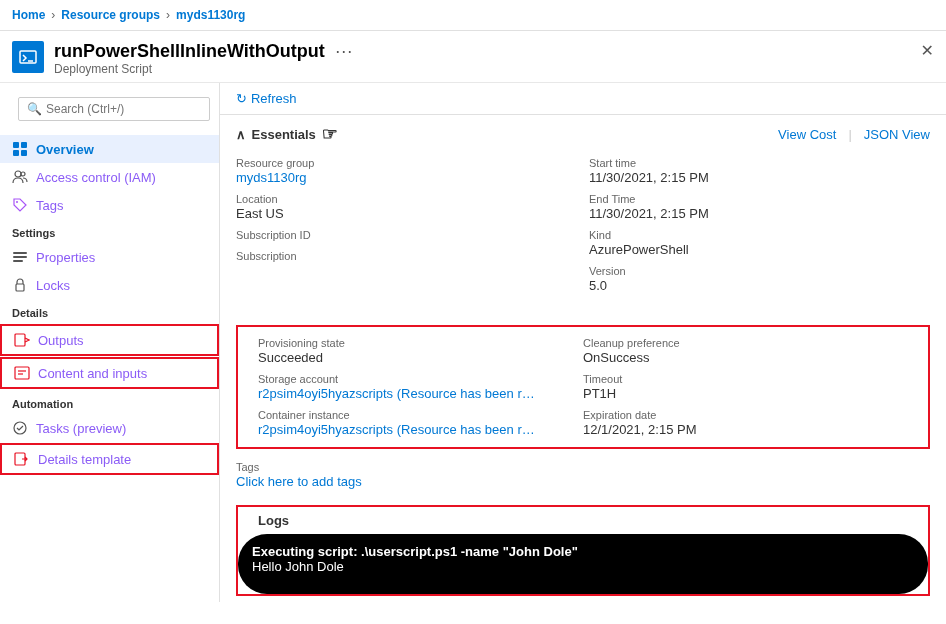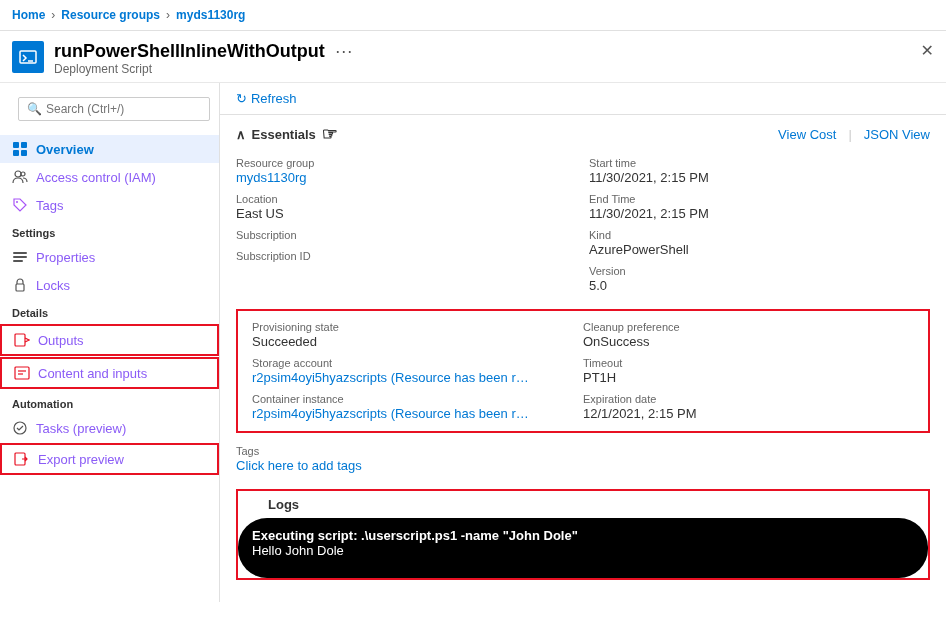--- a/index.html
+++ b/index.html
@@ -58,21 +58,21 @@
     .essentials-item .value { font-size: 13px; color: #333; }
     .essentials-item .value.link { color: #0078d4; cursor: pointer; text-decoration: none; white-space: nowrap; overflow: hidden; text-overflow: ellipsis; max-width: 280px; display: block; }
 
     
     .tags-section { padding: 4px 16px 8px 16px; }
     .tags-section .label { font-size: 11px; color: #666; margin-bottom: 1px; }
     .tags-section .value.link { color: #0078d4; cursor: pointer; font-size: 13px; text-align: center; }
 
     
     .logs-section { margin: 8px 16px; border: 2px solid #e81123; }
-    .logs-header { padding: 6px 10px; font-weight: 600; font-size: 13px; color: #333; background: #fff; margin-left: 20px; }
+    .logs-header { padding: 6px 20px; font-weight: 600; font-size: 13px; color: #333; background: #fff; }
     .logs-body { background: #000; color: #fff; padding: 10px 14px; font-family: 'Courier New', monospace; font-size: 13px; min-height: 60px; border-radius: 29px; }
     .logs-body .cmd { font-weight: bold; }
 
     
     .cursor-hand { display: inline-block; font-size: 18px; }
 
     
     ::-webkit-scrollbar { width: 6px; }
     ::-webkit-scrollbar-track { background: #f1f1f1; }
     ::-webkit-scrollbar-thumb { background: #ccc; border-radius: 3px; }
@@ -209,21 +209,21 @@
       <span>Tasks (preview)</span>
     </div>
 
     <div class="sidebar-item highlighted" style="border: 2px solid #e81123; margin: 1px 0;">
       <span class="item-icon">
         <svg width="16" height="16" viewBox="0 0 16 16">
             <rect x="1" y="2" width="10" height="12" rx="1" fill="none" stroke="#e81123" stroke-width="1.2"></rect>
             <path d="M8 8h5m-2-2l2 2-2 2" fill="none" stroke="#e81123" stroke-width="1.2"></path>
           </svg>
       </span>
-      <span>Export preview</span>
+      <span>Details template</span>
     </div>
   </div>
 
   <div class="content">
 
     <div class="toolbar">
       <button class="toolbar-btn">
         <span>↻</span>
         <span>Refresh</span>
       </button>
@@ -247,27 +247,27 @@
       <div>
         <div class="essentials-item">
           <div class="label">Resource group</div>
           <a class="value link">myds1130rg</a>
         </div>
         <div class="essentials-item">
           <div class="label">Location</div>
           <div class="value">East US</div>
         </div>
         <div class="essentials-item">
+          <div class="label">Subscription ID</div>
+          <div class="value"></div>
+        </div>
+        <div class="essentials-item">
           <div class="label">Subscription</div>
           <div class="value"></div>
         </div>
-        <div class="essentials-item">
-          <div class="label">Subscription ID</div>
-          <div class="value"></div>
-        </div>
       </div>
 
       <div>
         <div class="essentials-item">
           <div class="label">Start time</div>
           <div class="value">11/30/2021, 2:15 PM</div>
         </div>
         <div class="essentials-item">
           <div class="label">End Time</div>
           <div class="value">11/30/2021, 2:15 PM</div>
@@ -276,21 +276,21 @@
           <div class="label">Kind</div>
           <div class="value">AzurePowerShell</div>
         </div>
         <div class="essentials-item">
           <div class="label">Version</div>
           <div class="value">5.0</div>
         </div>
       </div>
     </div>
 
-    <div style="display:grid; grid-template-columns:1fr 1fr; border: 2px solid #e81123; margin: 4px 16px 8px 16px; padding: 6px 14px;">
+    <div style="display:grid; grid-template-columns:1fr 1fr; border: 2px solid #e81123; margin: 20px 16px 8px 16px; padding: 6px 20px;">
 
       <div>
         <div class="essentials-item">
           <div class="label">Provisioning state</div>
           <div class="value">Succeeded</div>
         </div>
         <div class="essentials-item">
           <div class="label">Storage account</div>
           <a class="value link">r2psim4oyi5hyazscripts (Resource has been re...</a>
         </div>

